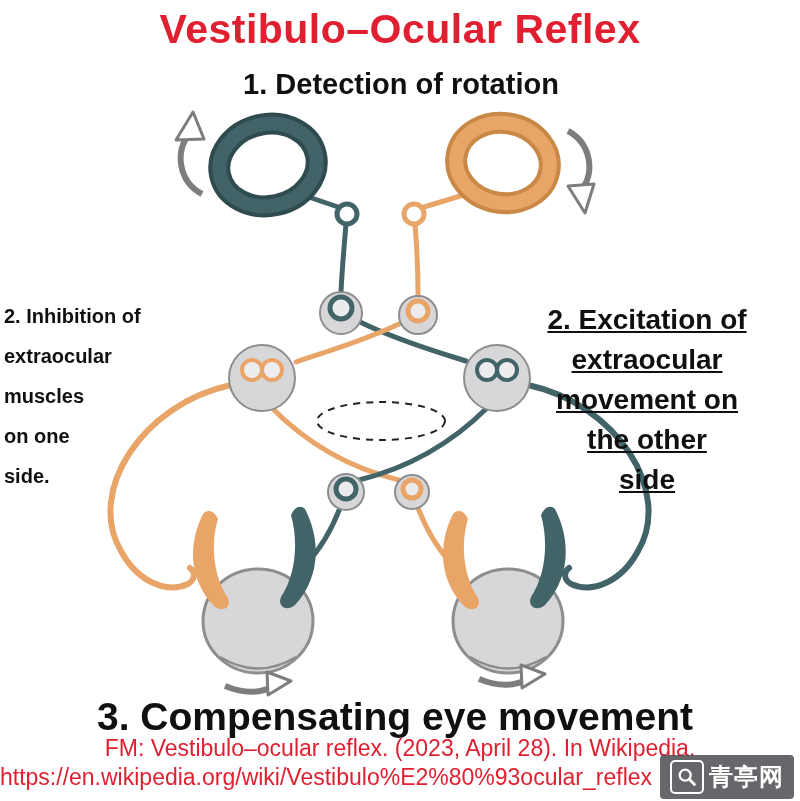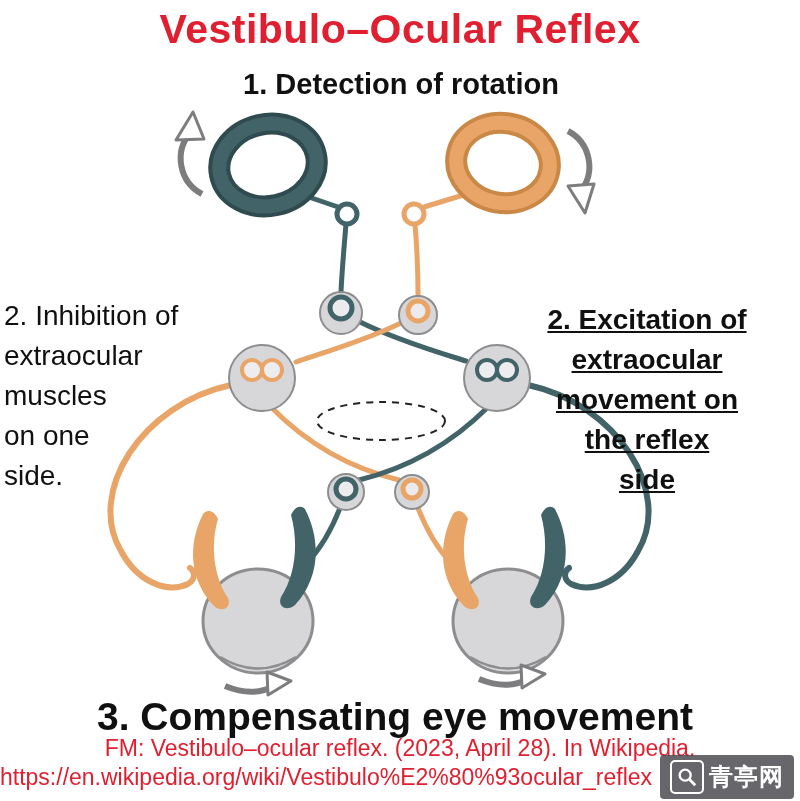--- a/index.html
+++ b/index.html
@@ -12,21 +12,21 @@
   .page-title{
     left:0;right:0;top:6px;text-align:center;
     font-size:41px;font-weight:700;color:var(--red);letter-spacing:0.5px;
   }
   .step1{
     left:0;top:68px;width:730px;text-align:center;
     font-size:29px;font-weight:700;color:var(--ink);margin-left:36px;
   }
   .block-left{
     left:4px;top:296px;width:250px;text-align:left;
-    font-size:28px;font-weight:400;line-height:40px;color:var(--ink);
+    font-size:20px;font-weight:700;line-height:40px;color:var(--ink);
   }
   .block-right{
     left:536px;top:300px;width:222px;text-align:center;
     font-size:28px;font-weight:700;line-height:40px;color:var(--ink);text-decoration:underline;
   }
   .block-left span,.block-right span{display:block;}
   .step3{
     left:0;top:695px;width:790px;text-align:center;
     font-size:39px;font-weight:700;color:var(--ink);
   }
@@ -175,21 +175,21 @@
     <span>extraocular</span>
     <span>muscles</span>
     <span>on one</span>
     <span>side.</span>
   </div>
 
   <div class="txt block-right">
     <span>2. Excitation of</span>
     <span>extraocular</span>
     <span>movement on</span>
-    <span>the reflex</span>
+    <span>the other</span>
     <span>side</span>
   </div>
 
   <div class="txt step3">3. Compensating eye movement</div>
 
   <div class="txt cite1">FM: Vestibulo–ocular reflex. (2023, April 28). In Wikipedia.</div>
   <div class="txt cite2">https://en.wikipedia.org/wiki/Vestibulo%E2%80%93ocular_reflex</div>
 
   <div class="watermark">
     <span class="wm-icon">

